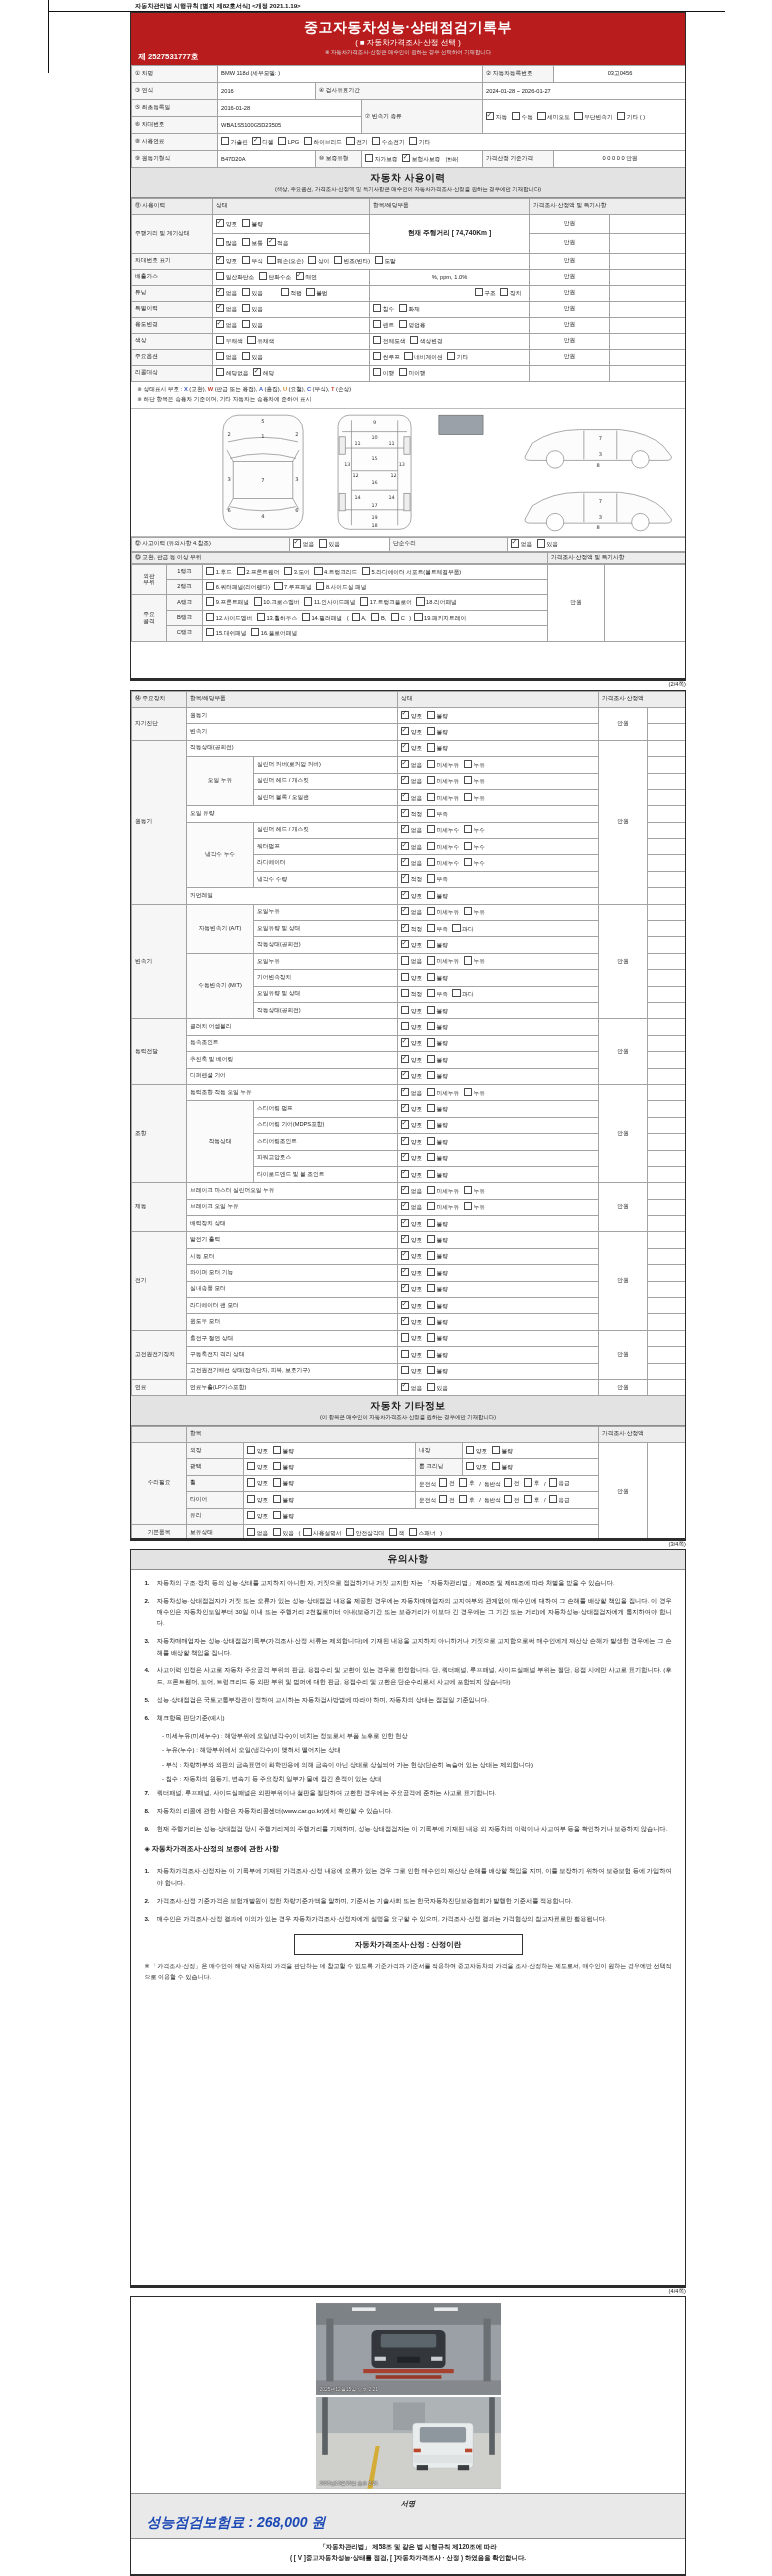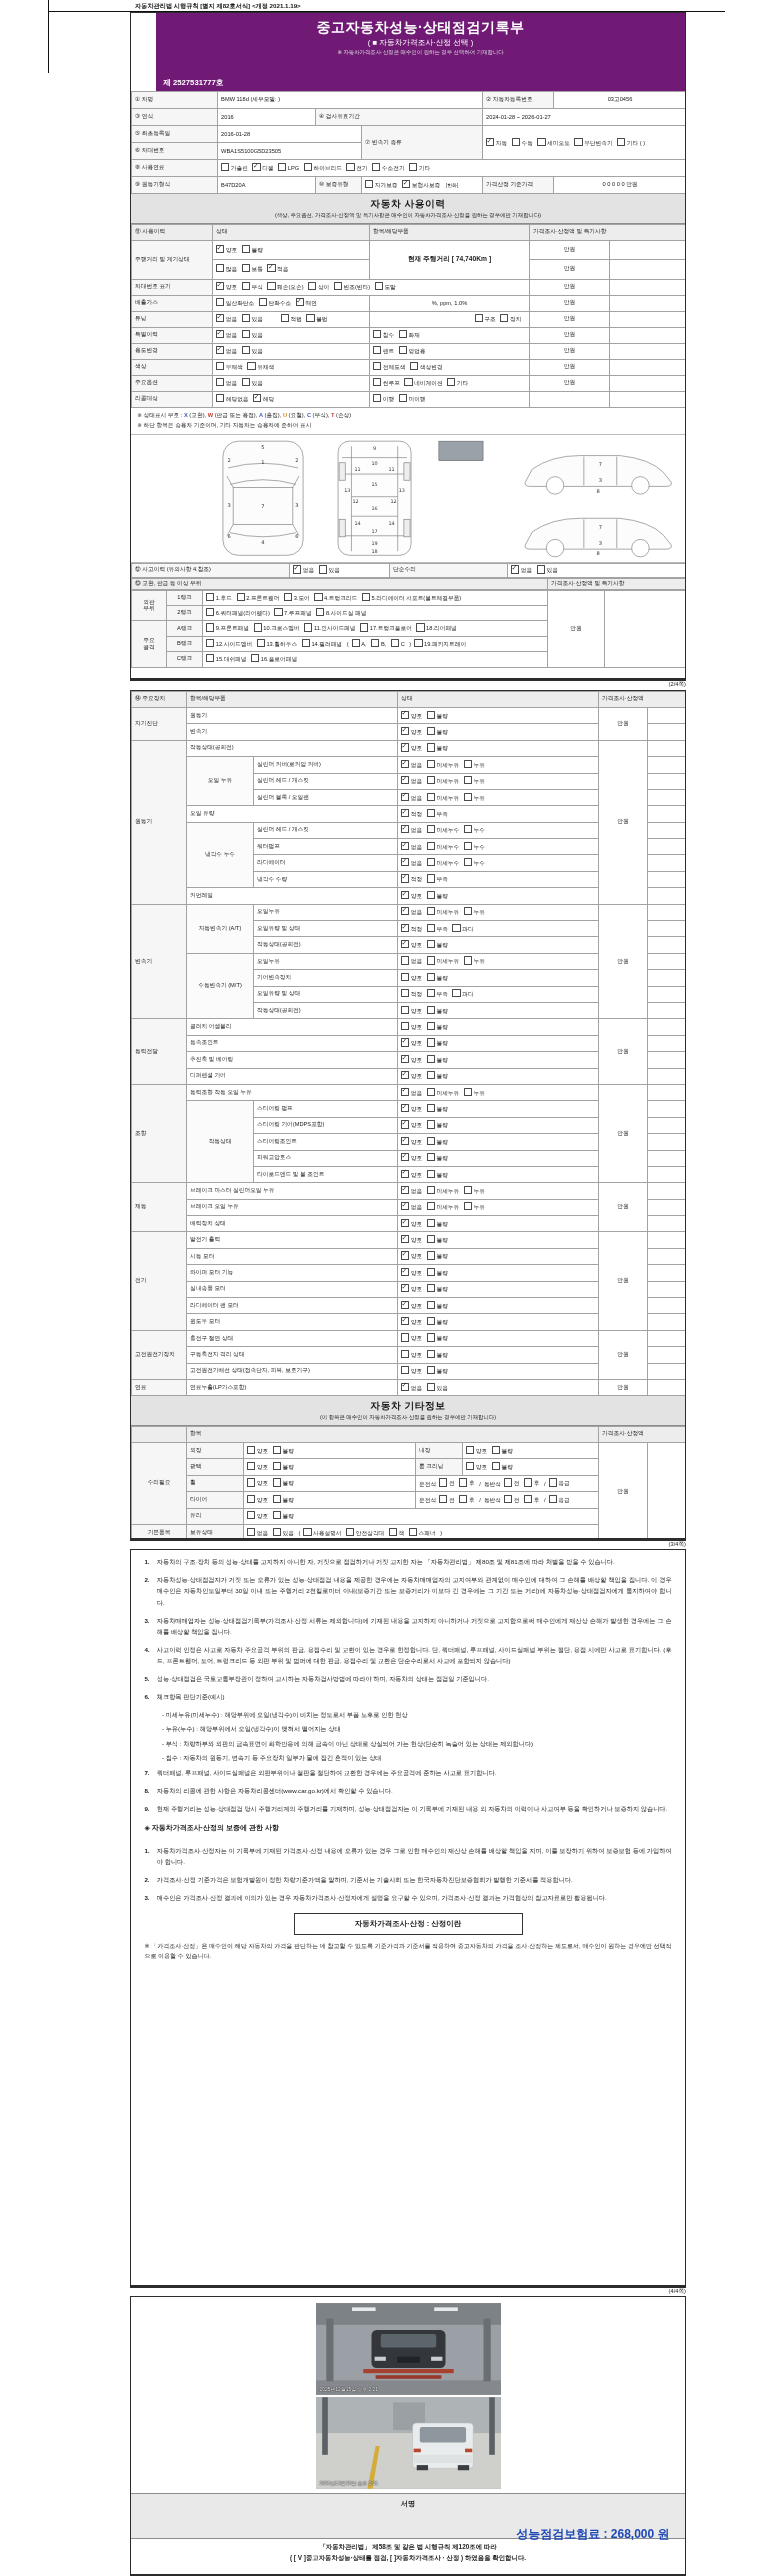--- a/index.html
+++ b/index.html
@@ -9,21 +9,21 @@
   .rule-v{position:absolute;left:48px;top:0;width:1px;height:73px;background:#111;}
   .top-note{position:absolute;left:135px;top:1.5px;font-size:6.2px;font-weight:600;color:#111;}
   .sheet{margin-left:130px;width:556px;padding-top:12.4px;}
   .block{border:1px solid #2c2c2c;border-bottom-width:3.1px;box-sizing:border-box;overflow:hidden;background:#fff;}
   .block-a{height:669px;}
   .block-b{height:851px;}
   .block-c{height:739px;}
   .block-d{height:281px;}
   .marker{height:8.2px;line-height:7.7px;text-align:right;font-size:5.7px;color:#222;}
   
-  .hdr-dark{background:#701a75;color:#fff;height:78px;box-sizing:border-box;padding:5.2px 7.2px 0 7.2px;position:relative;margin-left:25px;}
+  .hdr-dark{background:#b91c1c;color:#fff;height:52px;box-sizing:border-box;padding:5.2px 7.2px 0 7.2px;position:relative;}
   .hdr-title{text-align:center;font-size:14px;font-weight:700;letter-spacing:0.5px;}
   .hdr-opt{text-align:center;font-size:7.7px;margin-top:1.5px;}
   .hdr-note{text-align:center;font-size:5.4px;color:#d7d9dc;margin-top:1px;}
   .hdr-docno{position:absolute;left:7.2px;bottom:3.1px;font-size:7.7px;font-weight:700;}
   
   .band{background:#e3e3e3;text-align:center;padding:3.6px 0 3.1px;border-bottom:0.5px solid #8d8d8d;}
   .band-t{font-size:9.8px;font-weight:700;letter-spacing:0.5px;}
   .band-s{font-size:5.4px;margin-top:1.5px;color:#222;}
   
   .tb{width:100%;border-collapse:collapse;table-layout:fixed;}
@@ -59,23 +59,23 @@
   .ni .nn{width:12.4px;flex:none;font-weight:600;}
   .ni.sub{padding-left:17.5px;margin-bottom:3.1px;}
   .pg-title{font-weight:700;font-size:7px;margin:9.3px 13.4px 5.2px 13.4px;}
   .mini-box{width:227px;margin:10.3px auto 6.2px auto;border:0.8px solid #333;padding:4.6px 0;text-align:center;font-weight:700;font-size:7.5px;background:#fff;}
   .box-note{font-size:6px;line-height:10.3px;margin:0 13.4px;text-align:justify;}
   
   .photo-wrap{text-align:center;padding:3.1px 0 1px;background:#fff;}
   .photo{width:185px;height:92px;margin:2.6px auto;position:relative;background:#888;}
   .photo svg{display:block;}
   .pstamp{position:absolute;left:4.1px;bottom:3.1px;color:#fff;font-size:4.9px;text-shadow:0 0 1px #000,0 0 1px #000;}
-  .sign-area{background:#e9e9e9;border-top:0.5px solid #8d8d8d;padding:5.2px 15.5px 4.1px;height:45px;box-sizing:border-box;}
+  .sign-area{background:#e9e9e9;border-top:0.5px solid #8d8d8d;padding:5.2px 15.5px 4.1px;height:45px;box-sizing:border-box;font-style:italic;}
   .sign-t{text-align:center;font-size:7.2px;font-weight:600;}
-  .fee{text-align:right;color:#1d49b5;font-weight:700;font-size:12px;margin-top:17px;}
+  .fee{color:#1d49b5;font-weight:700;font-size:14px;margin-top:5px;}
   .footer{padding:3.6px 0 0;text-align:center;font-size:6.4px;font-weight:600;line-height:10.3px;border-top:0.5px solid #8d8d8d;background:#fff;}
   svg text{font-family:"DejaVu Sans",sans-serif;}
 </style>
 </head>
 <body>
 
 <div class="canvas">
   <div class="rule-v"></div>
   <div class="rule-h"></div>
   <div class="top-note">자동차관리법 시행규칙 [별지 제82호서식] &lt;개정 2021.1.19&gt;</div>
@@ -697,20 +697,23 @@
           <td class="lb">보유상태</td>
           <td colspan="3"><span class="opt"><span class="cb"></span><span>없음</span></span><span class="opt"><span class="cb"></span><span>있음</span></span><span class="pl">(</span><span class="opt"><span class="cb"></span><span>사용설명서</span></span><span class="opt"><span class="cb"></span><span>안전삼각대</span></span><span class="opt"><span class="cb"></span><span>잭</span></span><span class="opt"><span class="cb"></span><span>스패너</span></span><span class="pl">)</span></td>
         </tr>
       </tbody>
         </table>
 
     </div>
     <div class="marker">(3/4쪽)</div>
 
     <div class="block block-c">
+      <div class="band">
+        <div class="band-t">유의사항</div>
+      </div>
       <div class="nbody" id="notices-list">
           <div class="ni">
             <span class="nn">1.</span>
             <span>자동차의 구조·장치 등의 성능·상태를 고지하지 아니한 자, 거짓으로 점검하거나 거짓 고지한 자는 「자동차관리법」 제80조 및 제81조에 따라 처벌을 받을 수 있습니다.</span>
           </div>
           <div class="ni">
             <span class="nn">2.</span>
             <span>자동차성능·상태점검자가 거짓 또는 오류가 있는 성능·상태점검 내용을 제공한 경우에는 자동차매매업자의 고지여부와 관계없이 매수인에 대하여 그 손해를 배상할 책임을 집니다. 이 경우 매수인은 자동차인도일부터 30일 이내 또는 주행거리 2천킬로미터 이내(보증기간 또는 보증거리가 이보다 긴 경우에는 그 기간 또는 거리)에 자동차성능·상태점검자에게 통지하여야 합니다.</span>
           </div>
           <div class="ni">

